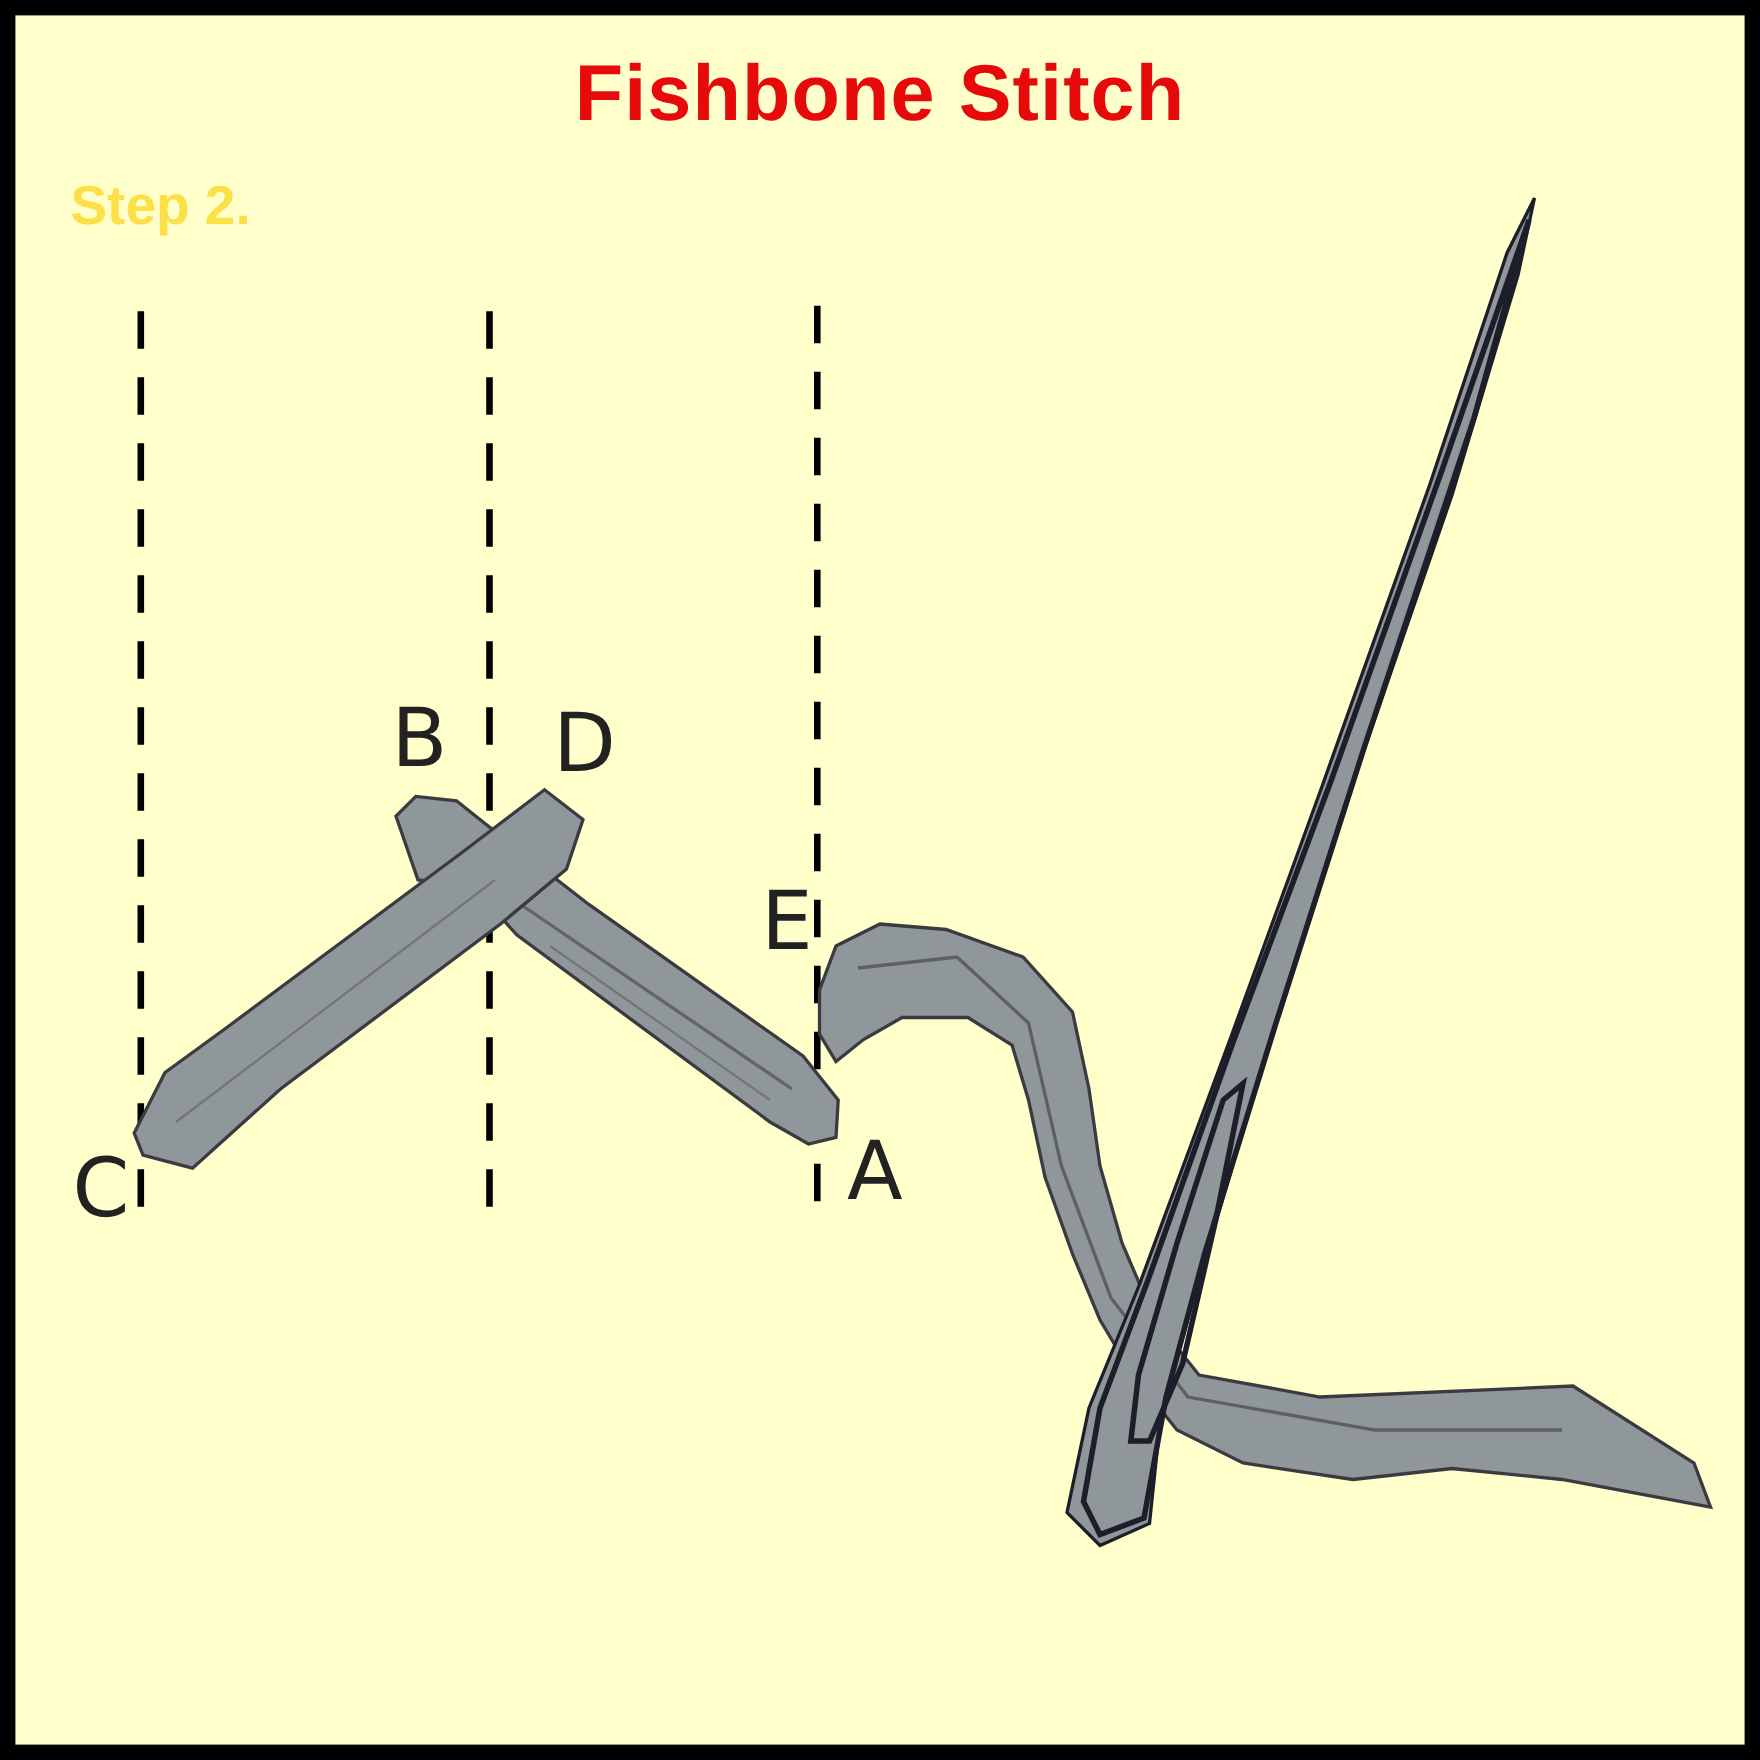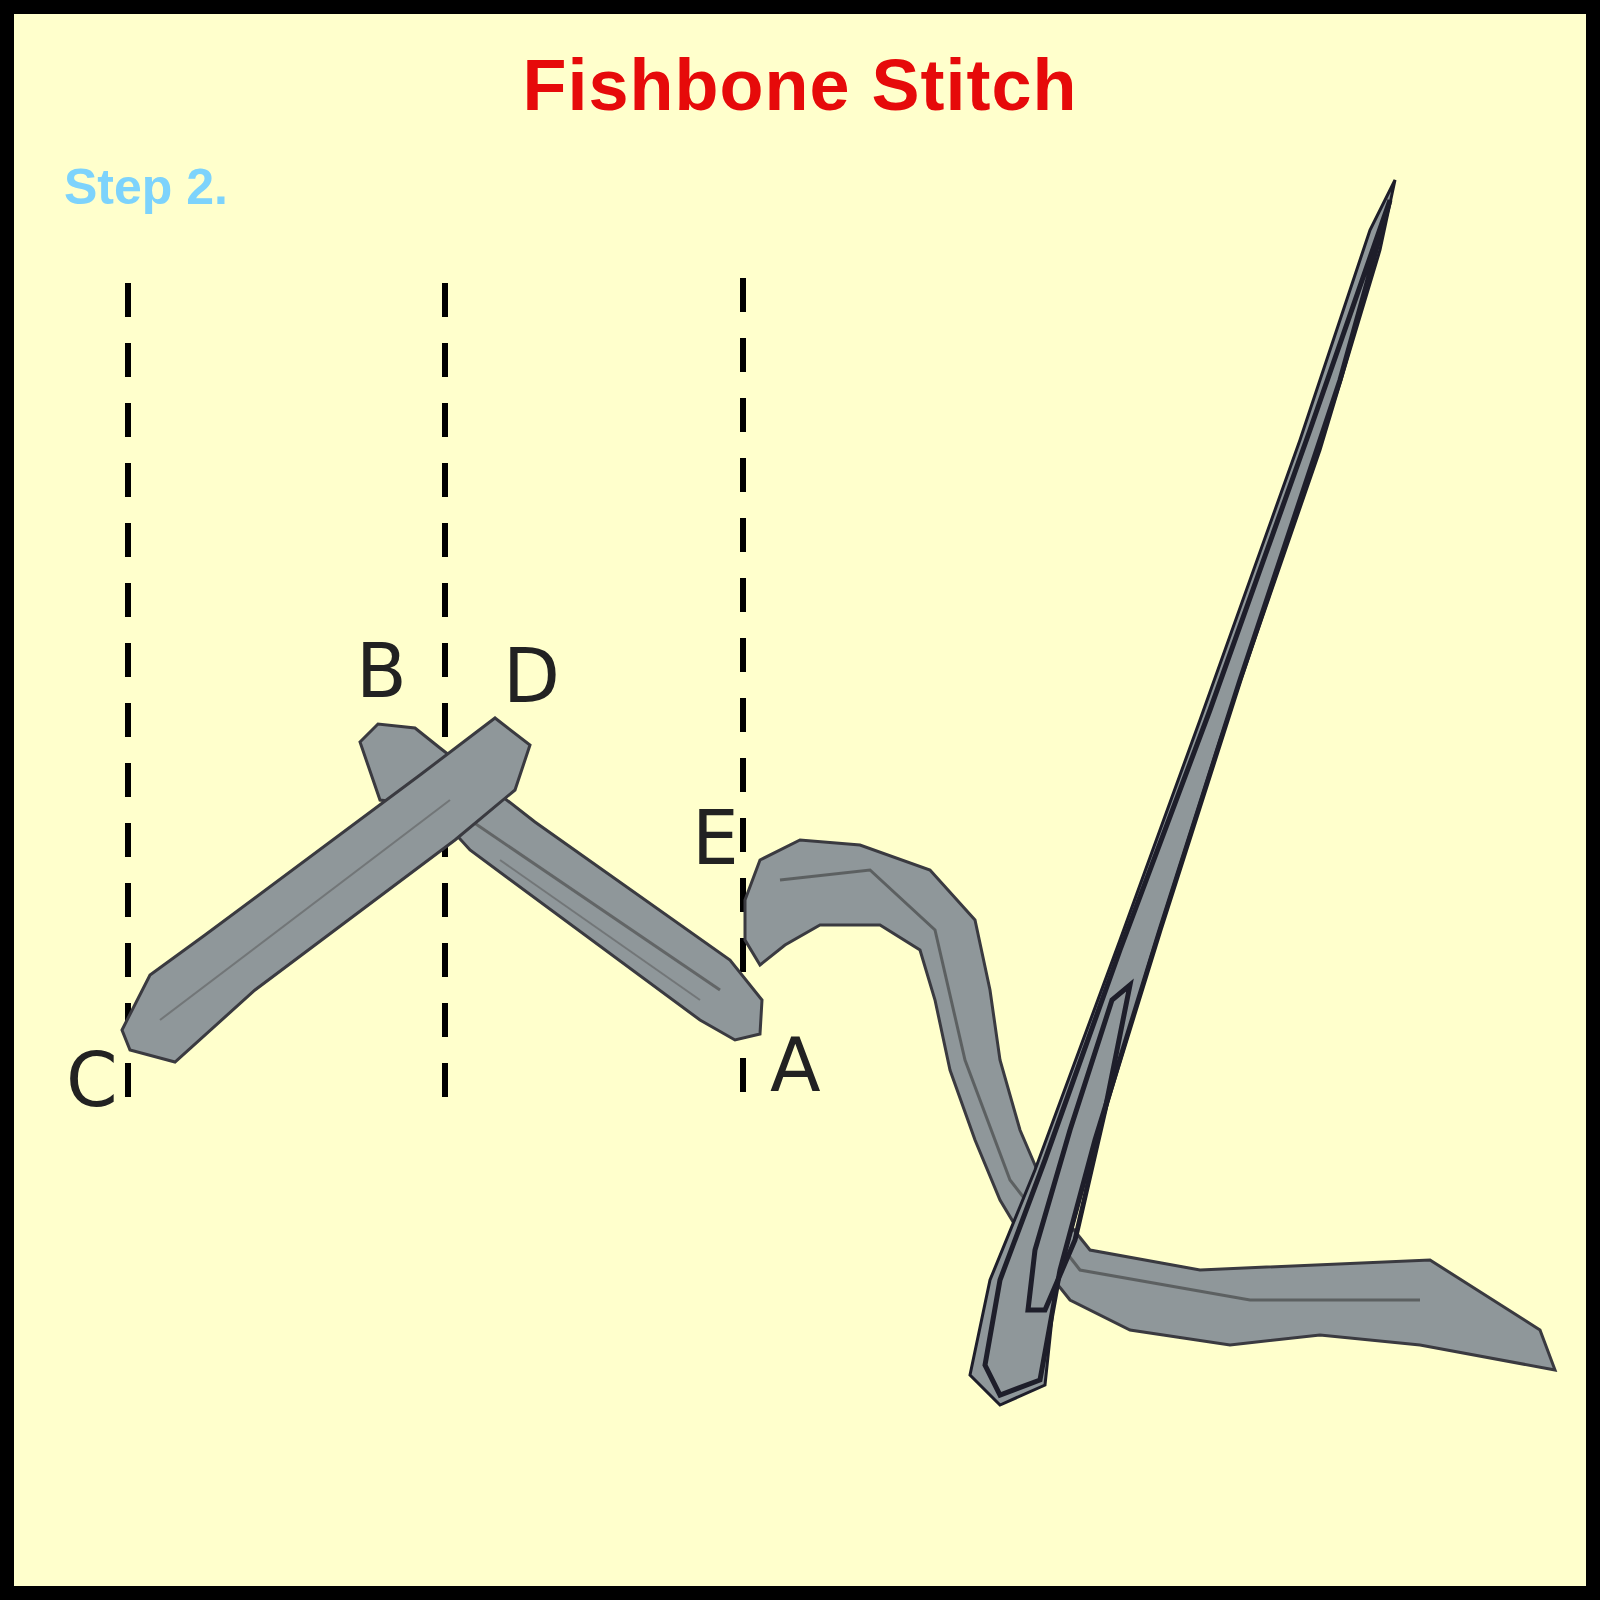--- a/index.html
+++ b/index.html
@@ -9,21 +9,21 @@
     background: #ffffcc;
   }
   .title {
     position: absolute; left: 0; width: 1600px; top: 44px; text-align: center;
     font-family: "Liberation Sans", sans-serif; font-weight: bold; font-size: 72px;
     color: #e60a0a; letter-spacing: 1px;
   }
   .step {
     position: absolute; left: 64px; top: 158px;
     font-family: "Liberation Sans", sans-serif; font-weight: bold; font-size: 50px;
-    color: #7dd3fc;
+    color: #fde047;
     text-align: center;
   }
   .lbl {
     position: absolute; font-family: "DejaVu Sans", sans-serif; font-size: 74px;
     color: #222; font-weight: normal;
   }
   svg.diag { position: absolute; left: 0; top: 0; }
 </style>
 </head>
 <body>

